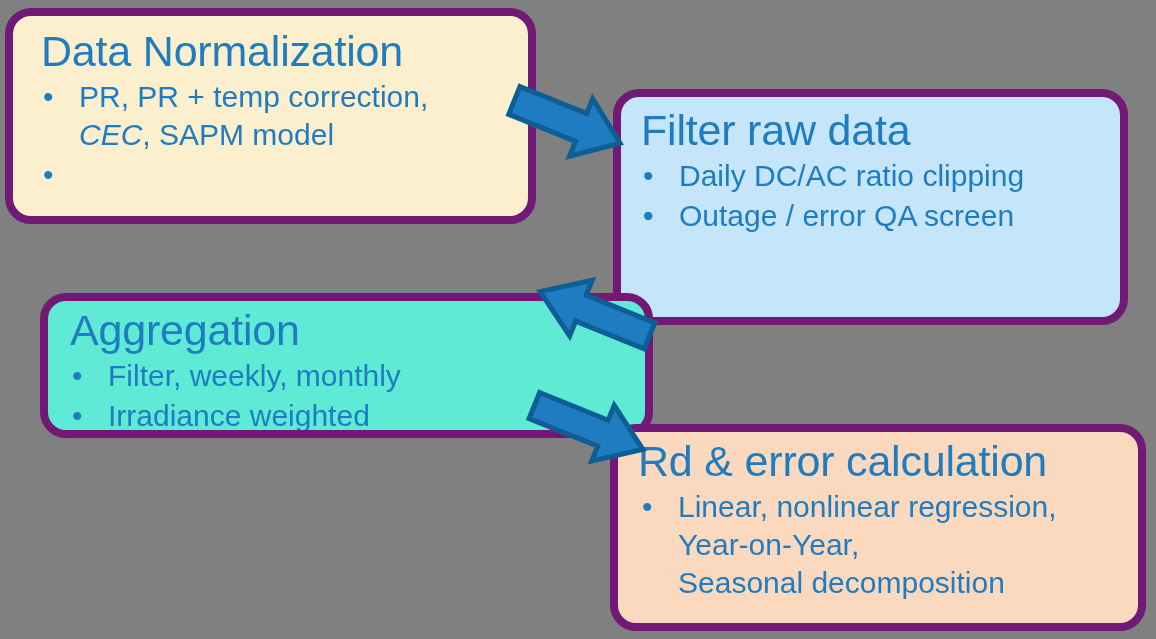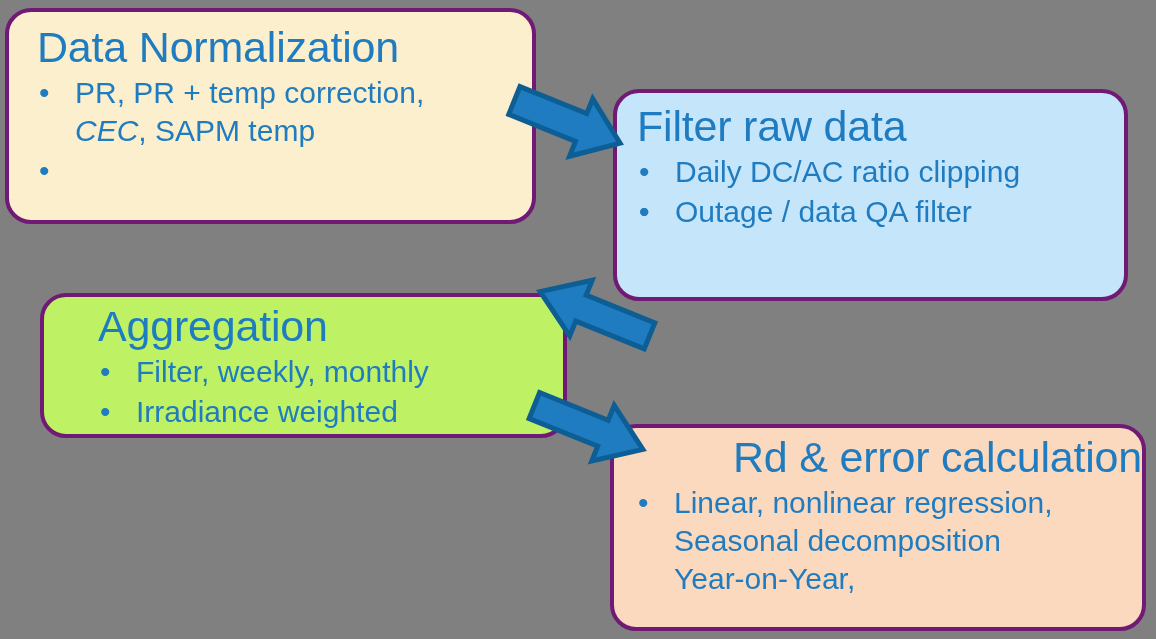--- a/index.html
+++ b/index.html
@@ -15,21 +15,21 @@
   }
   #stage {
     position: relative;
     width: 1156px;
     height: 639px;
   }
 
   .box {
     position: absolute;
     box-sizing: border-box;
-    border: 4px solid #701a75;
+    border: 8px solid #701a75;
     border-radius: 26px;
     color: #1F7CC0;
     overflow: hidden;
   }
 
   .box-title {
     color: #1F7CC0;
     font-size: 43px;
     line-height: 50px;
     letter-spacing: -0.2px;
@@ -63,78 +63,77 @@
 
   
   #box-normalization {
     left: 5px;  top: 8px;  width: 531px;  height: 216px;
     background: #FCEFCD;
   }
   #box-normalization .box-title { margin: 10px 0 0 28px; }
   #box-normalization .bullets   { margin: 2px 0 0 18px; }
 
   #box-filter {
-    left: 613px; top: 89px; width: 515px; height: 212px;
+    left: 613px; top: 89px; width: 515px; height: 236px;
     background: #C5E5FA;
   }
   #box-filter .box-title { margin: 8px 0 0 20px; }
   #box-filter .bullets   { margin: 2px 0 0 10px; }
 
   #box-aggregation {
-    left: 40px;  top: 293px; width: 527px; height: 145px;
-    background: #bef264;
-    padding-left: 32px;
+    left: 40px;  top: 293px; width: 613px; height: 145px;
+    background: #5eead4;
   }
   #box-aggregation .box-title { margin: 4px 0 0 22px; }
   #box-aggregation .bullets   { margin: 0 0 0 12px; }
 
   #box-rd {
     left: 610px; top: 424px; width: 536px; height: 207px;
     background: #FBD9BF;
   }
-  #box-rd .box-title { margin: 4px 0 0 20px; text-align: right; }
+  #box-rd .box-title { margin: 4px 0 0 20px; }
   #box-rd .bullets   { margin: 2px 0 0 12px; }
 
   
   .arrow {
     position: absolute;
   }
 </style>
 </head>
 <body>
 
 <div id="stage">
 
   <div class="box" id="box-normalization">
     <div class="box-title">Data Normalization</div>
     <ul class="bullets">
       <li>
         <span class="dot">•</span>
         <span>PR, PR + temp correction,</span>
-        <span class="cont"><span class="ital">CEC</span><span>, SAPM temp</span></span>
+        <span class="cont"><span class="ital">CEC</span><span>, SAPM model</span></span>
       </li>
       <li>
         <span class="dot">•</span>
       </li>
     </ul>
   </div>
 
   <div class="box" id="box-filter">
     <div class="box-title">Filter raw data</div>
     <ul class="bullets">
       <li>
         <span class="dot">•</span>
         <span>Daily DC/AC ratio clipping</span>
       </li>
       <li>
         <span class="dot">•</span>
       </li>
       <li>
         <span class="dot">•</span>
-        <span>Outage / data QA filter</span>
+        <span>Outage / error QA screen</span>
       </li>
     </ul>
   </div>
 
   <div class="box" id="box-aggregation">
     <div class="box-title">Aggregation</div>
     <ul class="bullets">
       <li>
         <span class="dot">•</span>
         <span>Filter, weekly, monthly</span>
@@ -145,22 +144,22 @@
       </li>
     </ul>
   </div>
 
   <div class="box" id="box-rd">
     <div class="box-title">Rd &amp; error calculation</div>
     <ul class="bullets">
       <li>
         <span class="dot">•</span>
         <span>Linear, nonlinear regression,</span>
+        <span class="cont">Year-on-Year,</span>
         <span class="cont">Seasonal decomposition</span>
-        <span class="cont">Year-on-Year,</span>
       </li>
     </ul>
   </div>
 
   <svg class="arrow" style="left:500px; top:78px;" width="140" height="90" viewBox="0 0 140 90">
     <g transform="rotate(22 70 45)">
       <path d="M 10 30 L 82 30 L 82 14 L 124 45 L 82 76 L 82 60 L 10 60 Z" fill="#1F7CC0" stroke="#0E5E96" stroke-width="5" stroke-linejoin="miter"></path>
     </g>
   </svg>
 

